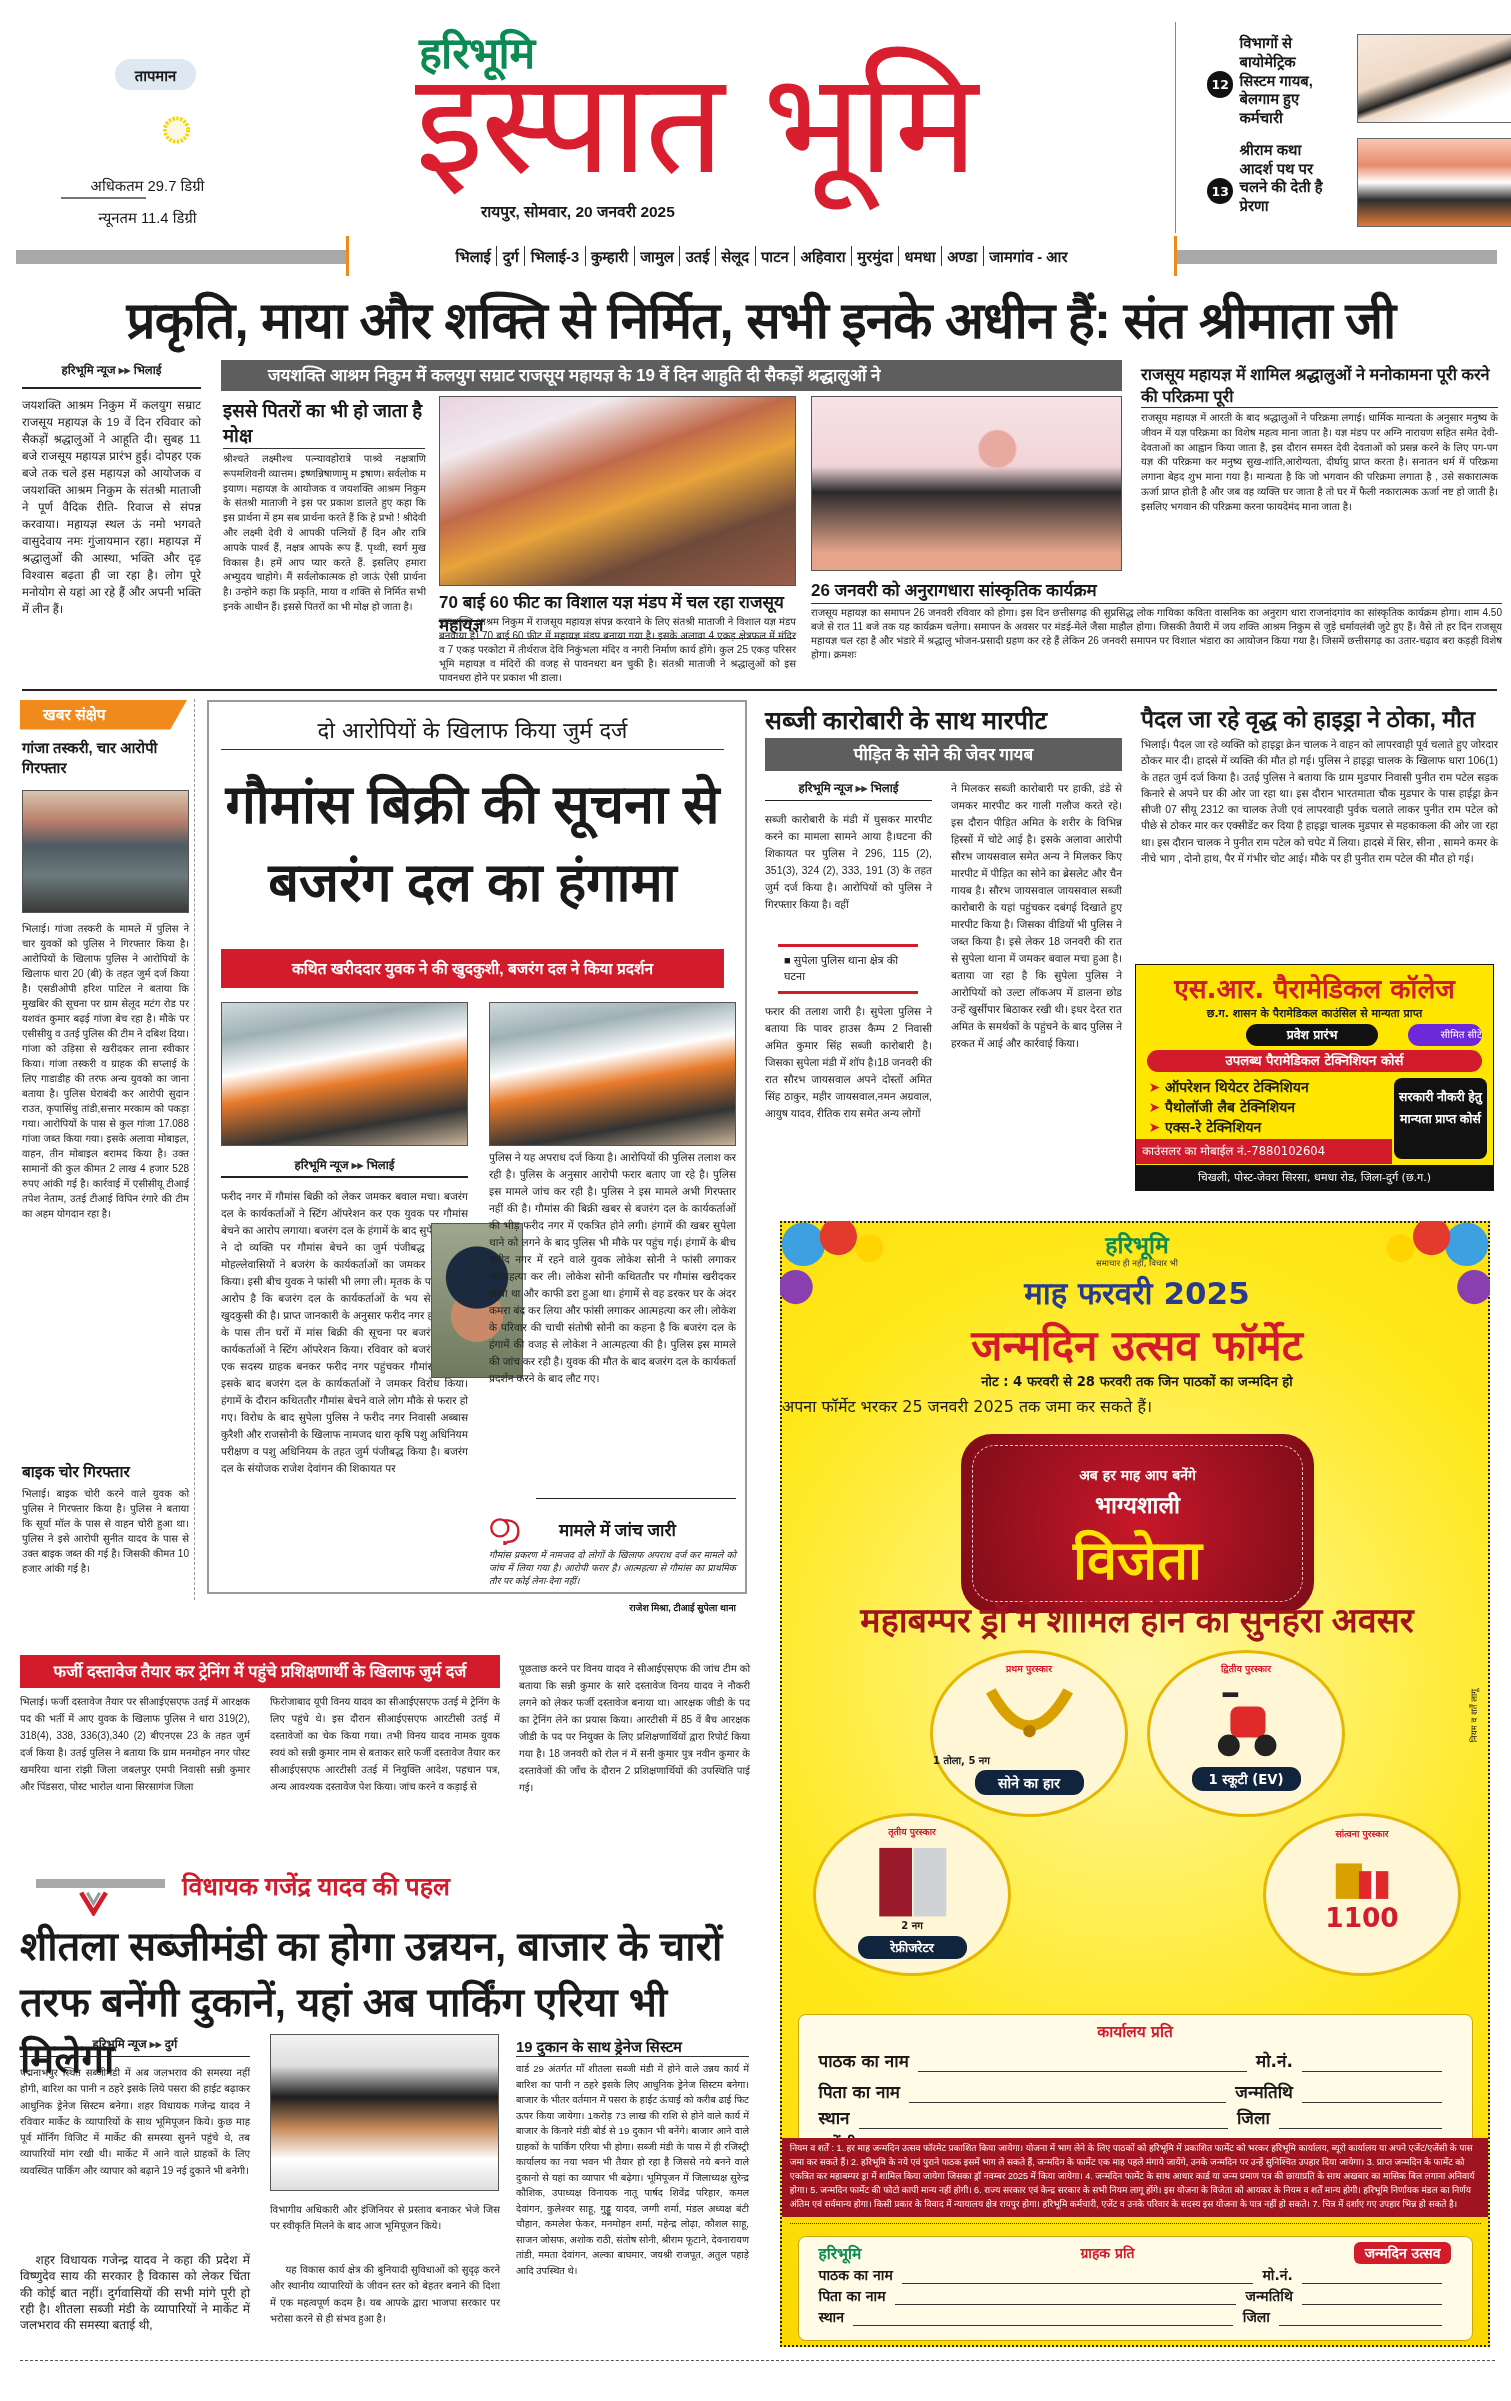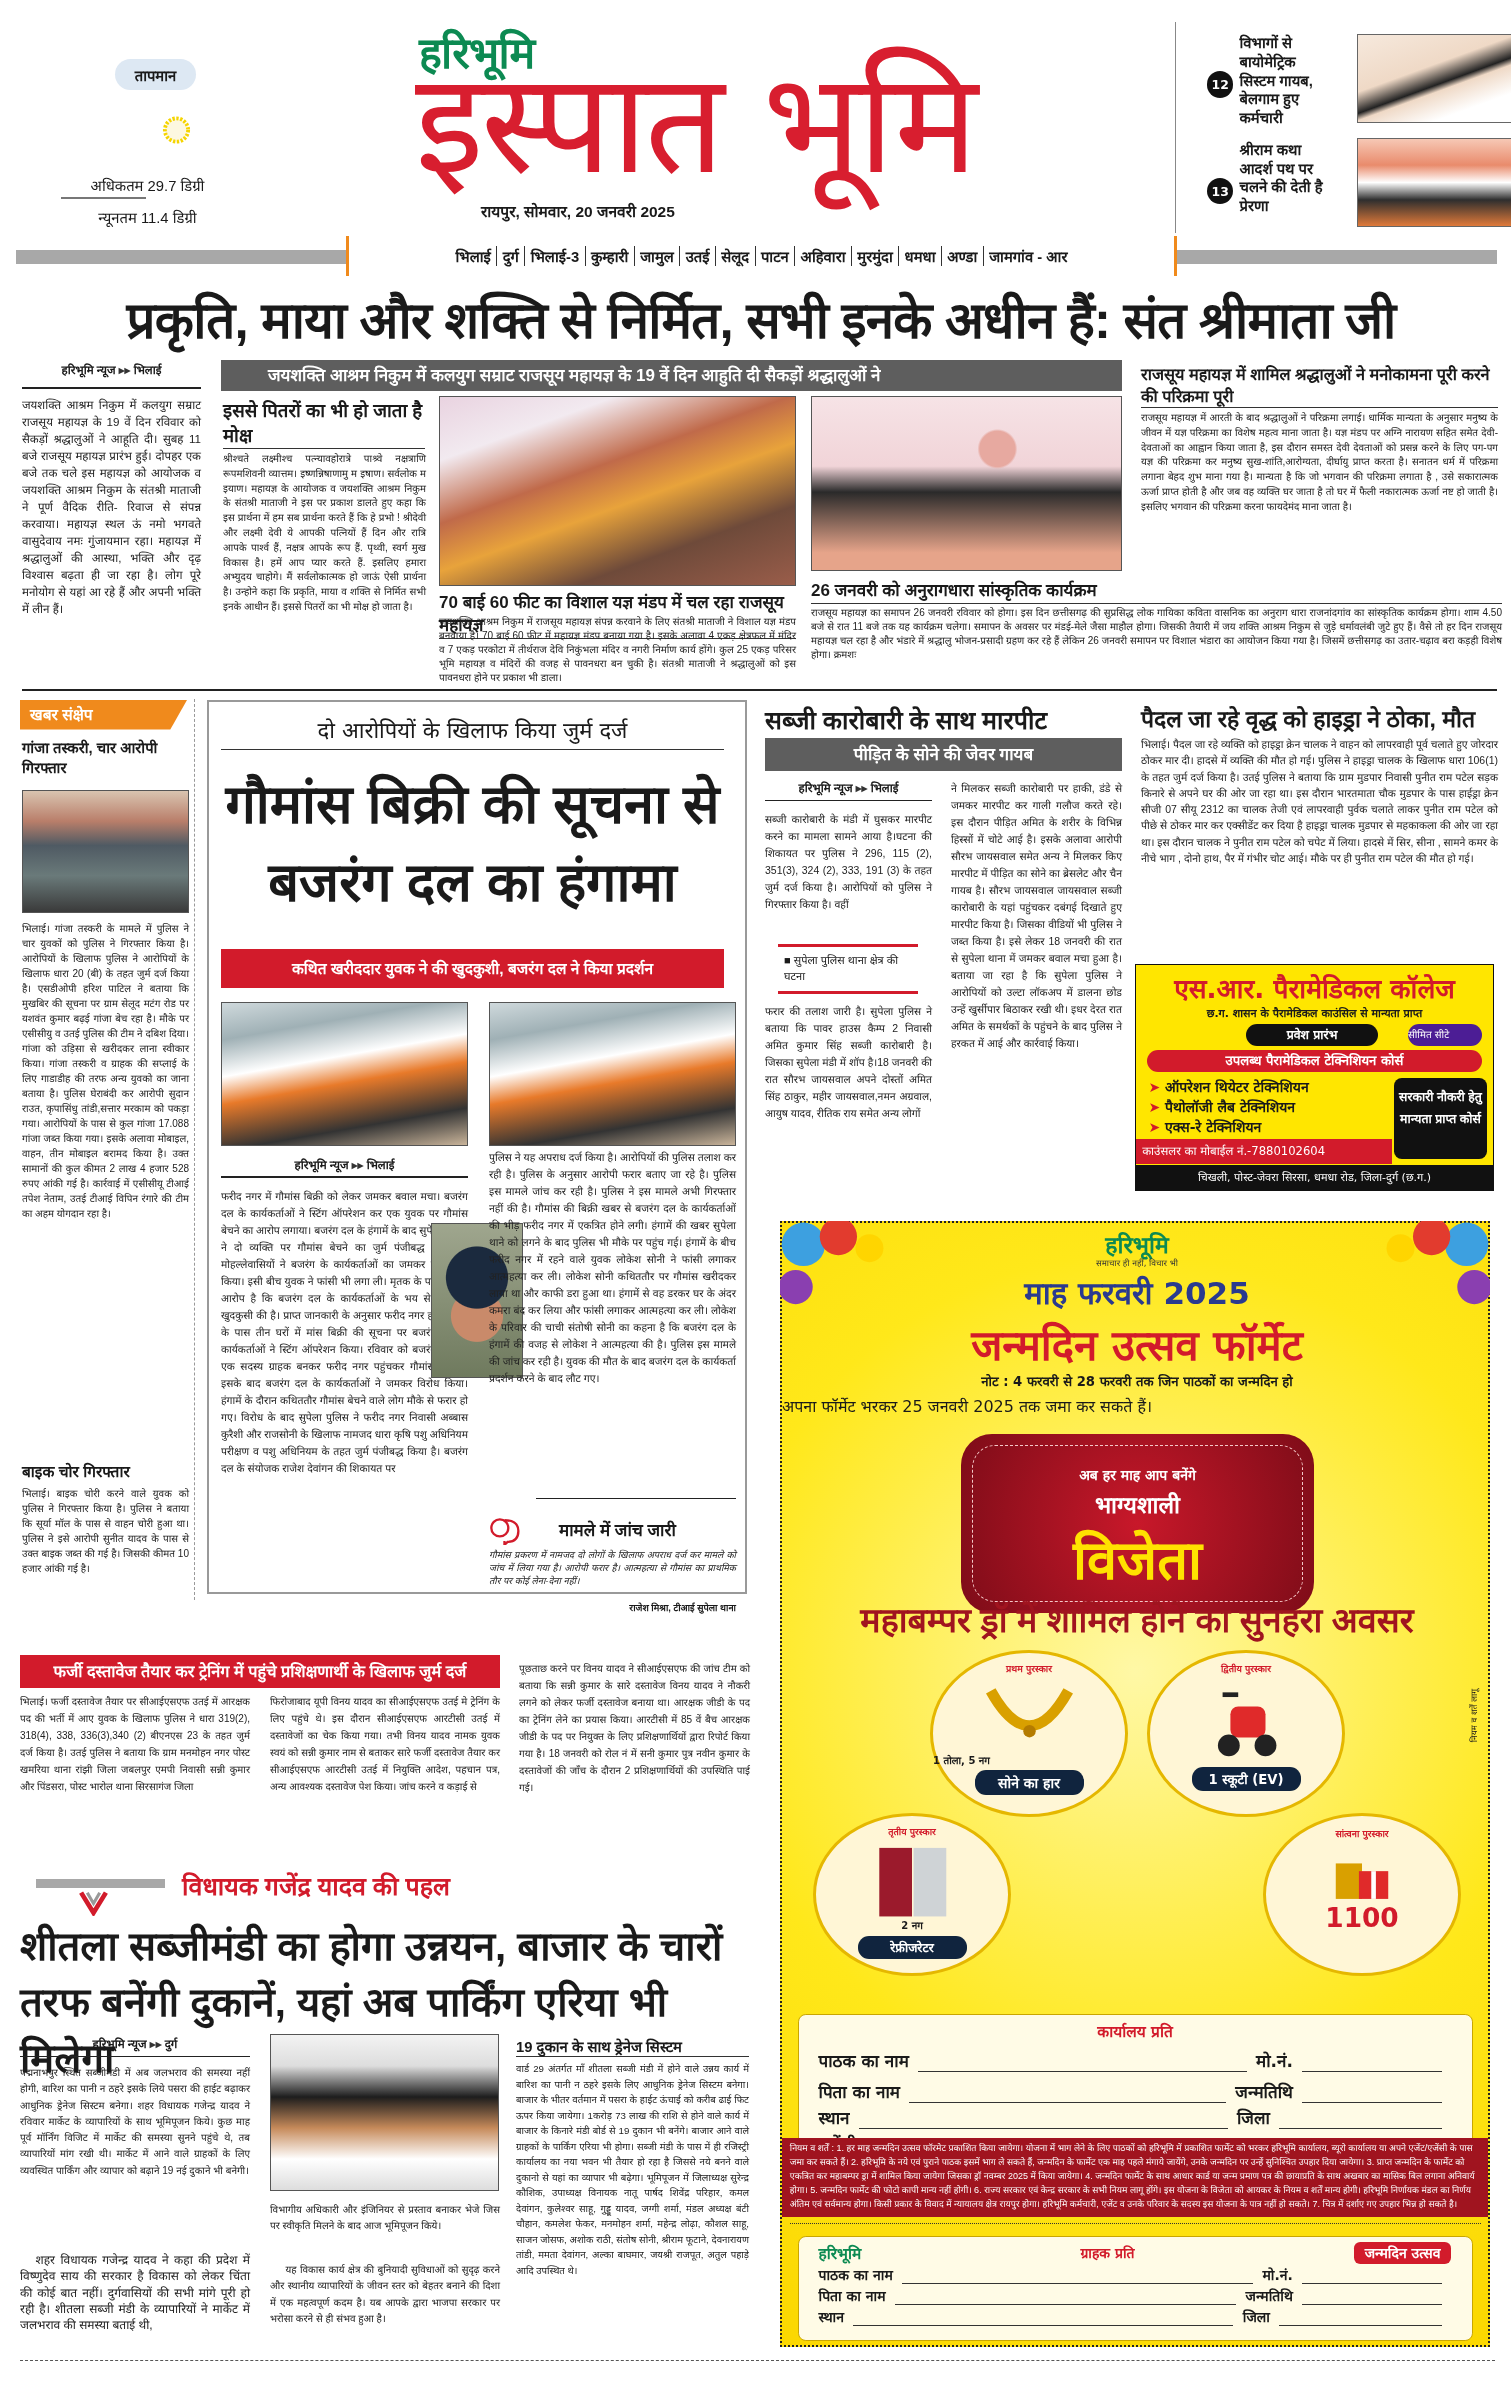--- a/index.html
+++ b/index.html
@@ -125,21 +125,21 @@
 
 <div class="abs photo photo-saint" style="left:811px;top:396px;width:311px;height:175px;"></div>
 <div class="abs cond" style="left:811px;top:578px;width:691px;font-size:17px;font-weight:bold;border-bottom:1.6px solid #333;padding-bottom:1.6px;">26 जनवरी को अनुरागधारा सांस्कृतिक कार्यक्रम</div>
 <p class="abs small-text" style="left:811px;top:606px;width:691px;font-size:10px;line-height:14px;">राजसूय महायज्ञ का समापन 26 जनवरी रविवार को होगा। इस दिन छत्तीसगढ़ की सुप्रसिद्ध लोक गायिका कविता वासनिक का अनुराग धारा राजनांदगांव का सांस्कृतिक कार्यक्रम होगा। शाम 4.50 बजे से रात 11 बजे तक यह कार्यक्रम चलेगा। समापन के अवसर पर मंडई-मेले जैसा माहौल होगा। जिसकी तैयारी में जय शक्ति आश्रम निकुम से जुड़े धर्मावलंबी जुटे हुए हैं। वैसे तो हर दिन राजसूय महायज्ञ चल रहा है और भंडारे में श्रद्धालु भोजन-प्रसादी ग्रहण कर रहे हैं लेकिन 26 जनवरी समापन पर विशाल भंडारा का आयोजन किया गया है। जिसमें छत्तीसगढ़ का उतार-चढ़ाव बरा कड़ही विशेष होगा। क्रमशः</p>
 
 <div class="abs cond" style="left:1141px;top:363px;width:357px;font-size:16.3px;line-height:22px;font-weight:bold;border-bottom:1.6px solid #333;">राजसूय महायज्ञ में शामिल श्रद्धालुओं ने मनोकामना पूरी करने की परिक्रमा पूरी</div>
 <p class="abs small-text" style="left:1141px;top:411px;width:357px;font-size:10px;line-height:14.8px;">राजसूय महायज्ञ में आरती के बाद श्रद्धालुओं ने परिक्रमा लगाई। धार्मिक मान्यता के अनुसार मनुष्य के जीवन में यज्ञ परिक्रमा का विशेष महत्व माना जाता है। यज्ञ मंडप पर अग्नि नारायण सहित समेत देवी-देवताओं का आह्वान किया जाता है, इस दौरान समस्त देवी देवताओं को प्रसन्न करने के लिए पग-पग यज्ञ की परिक्रमा कर मनुष्य सुख-शांति,आरोग्यता, दीर्घायु प्राप्त करता है। सनातन धर्म में परिक्रमा लगाना बेहद शुभ माना गया है। मान्यता है कि जो भगवान की परिक्रमा लगाता है , उसे सकारात्मक ऊर्जा प्राप्त होती है और जब वह व्यक्ति घर जाता है तो घर में फैली नकारात्मक ऊर्जा नष्ट हो जाती है। इसलिए भगवान की परिक्रमा करना फायदेमंद माना जाता है।</p>
 
 <div class="abs hr" style="left:22px;top:689px;width:1475px;height:2.3px;"></div>
 
-<div class="abs orange-tag cond" style="left:20px;top:700px;width:167px;height:29.5px;font-size:15.5px;line-height:29.5px;padding-left:10px;clip-path:polygon(0 0,100% 0,90% 100%,0 100%);">खबर संक्षेप</div>
+<div class="abs orange-tag cond" style="left:20px;top:700px;width:167px;height:29.5px;font-size:15.5px;line-height:29.5px;padding-left:23px;clip-path:polygon(0 0,100% 0,90% 100%,0 100%);">खबर संक्षेप</div>
 <div class="abs cond" style="left:22px;top:738px;width:167px;font-size:14.8px;line-height:20px;font-weight:bold;">गांजा तस्करी, चार आरोपी गिरफ्तार</div>
 <div class="abs photo photo-police" style="left:22px;top:790px;width:167px;height:123px;"></div>
 <p class="abs small-text" style="left:22px;top:921px;width:167px;font-size:10px;line-height:15px;">भिलाई। गांजा तस्करी के मामले में पुलिस ने चार युवकों को पुलिस ने गिरफ्तार किया है। आरोपियों के खिलाफ पुलिस ने आरोपियों के खिलाफ धारा 20 (बी) के तहत जुर्म दर्ज किया है। एसडीओपी हरिश पाटिल ने बताया कि मुखबिर की सूचना पर ग्राम सेलूद मटंग रोड पर यशवंत कुमार बढ़ई गांजा बेच रहा है। मौके पर एसीसीयु व उतई पुलिस की टीम ने दबिश दिया। गांजा को उड़िसा से खरीदकर लाना स्वीकार किया। गांजा तस्करी व ग्राहक की सप्लाई के लिए गाडाडीह की तरफ अन्य युवको का जाना बताया है। पुलिस घेराबंदी कर आरोपी सुदान राउत, कृपासिंधु तांडी,सत्तार मरकाम को पकड़ा गया। आरोपियों के पास से कुल गांजा 17.088 गांजा जब्त किया गया। इसके अलावा मोबाइल, वाहन, तीन मोबाइल बरामद किया है। उक्त सामानों की कुल कीमत 2 लाख 4 हजार 528 रुपए आंकी गई है। कार्रवाई में एसीसीयू टीआई तपेश नेताम, उतई टीआई विपिन रंगारे की टीम का अहम योगदान रहा है।</p>
 <div class="abs cond" style="left:22px;top:1460px;width:167px;font-size:15.5px;font-weight:bold;">बाइक चोर गिरफ्तार</div>
 <p class="abs small-text" style="left:22px;top:1486px;width:167px;font-size:10px;line-height:15px;">भिलाई। बाइक चोरी करने वाले युवक को पुलिस ने गिरफ्तार किया है। पुलिस ने बताया कि सूर्या मॉल के पास से वाहन चोरी हुआ था। पुलिस ने इसे आरोपी सुनीत यादव के पास से उक्त बाइक जब्त की गई है। जिसकी कीमत 10 हजार आंकी गई है।</p>
 <div class="abs" style="left:194px;top:699px;width:0.8px;height:901px;border-left:0.8px dashed #999;"></div>
 
 <div class="abs" style="left:207px;top:700px;width:540px;height:894px;border:2.3px solid #999;"></div>
 <div class="abs" style="left:221px;top:714px;width:503px;font-size:22px;text-align:center;border-bottom:1.6px solid #333;padding-bottom:4.7px;">दो आरोपियों के खिलाफ किया जुर्म दर्ज</div>
 <h2 class="abs cond" style="left:221px;top:765px;width:503px;font-size:54px;line-height:78px;text-align:center;font-weight:bold;">गौमांस बिक्री की सूचना से बजरंग दल का हंगामा</h2>
@@ -181,21 +181,21 @@
 <p class="abs small-text" style="left:765px;top:1003px;width:167px;font-size:10.5px;line-height:17px;">फरार की तलाश जारी है। सुपेला पुलिस ने बताया कि पावर हाउस कैम्प 2 निवासी अमित कुमार सिंह सब्जी कारोबारी है। जिसका सुपेला मंडी में शॉप है।18 जनवरी की रात सौरभ जायसवाल अपने दोस्तों अमित सिंह ठाकुर, महीर जायसवाल,नमन अग्रवाल, आयुष यादव, रीतिक राय समेत अन्य लोगों</p>
 <p class="abs small-text" style="left:951px;top:780px;width:171px;font-size:10.5px;line-height:17px;">ने मिलकर सब्जी कारोबारी पर हाकी, डंडे से जमकर मारपीट कर गाली गलौज करते रहे। इस दौरान पीड़ित अमित के शरीर के विभिन्न हिस्सों में चोटे आई है। इसके अलावा आरोपी सौरभ जायसवाल समेत अन्य ने मिलकर किए मारपीट में पीड़ित का सोने का ब्रेसलेट और चैन गायब है। सौरभ जायसवाल जायसवाल सब्जी कारोबारी के यहां पहुंचकर दबंगई दिखाते हुए मारपीट किया है। जिसका वीडियों भी पुलिस ने जब्त किया है। इसे लेकर 18 जनवरी की रात से सुपेला थाना में जमकर बवाल मचा हुआ है। बताया जा रहा है कि सुपेला पुलिस ने आरोपियों को उल्टा लॉकअप में डालना छोड उन्हें खुर्सीपार बिठाकर रखी थी। इधर देरत रात अमित के समर्थकों के पहुंचने के बाद पुलिस ने हरकत में आई और कार्रवाई किया।</p>
 
 <h2 class="abs cond" style="left:1141px;top:702px;width:357px;font-size:23px;font-weight:bold;">पैदल जा रहे वृद्ध को हाइड्रा ने ठोका, मौत</h2>
 <p class="abs small-text" style="left:1141px;top:736px;width:357px;font-size:10.5px;line-height:16.3px;">भिलाई। पैदल जा रहे व्यक्ति को हाइड्रा क्रेन चालक ने वाहन को लापरवाही पूर्व चलाते हुए जोरदार ठोकर मार दी। हादसे में व्यक्ति की मौत हो गई। पुलिस ने हाइड्रा चालक के खिलाफ धारा 106(1) के तहत जुर्म दर्ज किया है। उतई पुलिस ने बताया कि ग्राम मुडपार निवासी पुनीत राम पटेल सड़क किनारे से अपने घर की ओर जा रहा था। इस दौरान भारतमाता चौक मुडपार के पास हाईड्रा क्रेन सीजी 07 सीयू 2312 का चालक तेजी एवं लापरवाही पुर्वक चलाते लाकर पुनीत राम पटेल को पीछे से ठोकर मार कर एक्सीडेंट कर दिया है हाइड्रा चालक मुडपार से महकाकला की ओर जा रहा था। इस दौरान चालक ने पुनीत राम पटेल को चपेट में लिया। हादसे में सिर, सीना , सामने कमर के नीचे भाग , दोनो हाथ, पैर में गंभीर चोट आई। मौके पर ही पुनीत राम पटेल की मौत हो गई।</p>
 
 <div class="abs ad-para">
   <div class="abs" style="left:0;top:4.7px;width:357px;text-align:center;color:#d21b2b;font-size:26.4px;font-weight:bold;">एस.आर. पैरामेडिकल कॉलेज</div>
   <div class="abs" style="left:0;top:40px;width:357px;text-align:center;font-size:11px;font-weight:bold;">छ.ग. शासन के पैरामेडिकल काउंसिल से मान्यता प्राप्त</div>
   <div class="abs" style="left:110px;top:59px;width:132px;height:22px;background:#111;color:#fff;border-radius:11px;text-align:center;font-size:12.4px;font-weight:bold;line-height:22px;">प्रवेश प्रारंभ</div>
-  <div class="abs" style="left:272px;top:59px;width:74px;height:22px;background:#4c1d95;color:#fff;border-radius:11px;text-align:left;font-size:10px;line-height:22px;">सीमित सीटे</div>
+  <div class="abs" style="left:272px;top:59px;width:74px;height:22px;background:#6d28d9;color:#fff;border-radius:11px;text-align:right;font-size:10px;line-height:22px;">सीमित सीटे</div>
   <div class="abs" style="left:11px;top:85px;width:335px;height:22px;background:#d21b2b;color:#fff;border-radius:11px;text-align:center;font-size:13.2px;font-weight:bold;line-height:22px;">उपलब्ध पैरामेडिकल टेक्निशियन कोर्स</div>
   <div class="abs" style="left:12.4px;top:112px;width:248px;font-size:14px;font-weight:bold;line-height:20px;">
     <div><span style="color:#d21b2b;">➤ </span><span>ऑपरेशन थियेटर टेक्निशियन</span></div>
     <div><span style="color:#d21b2b;">➤ </span><span>पैथोलॉजी लैब टेक्निशियन</span></div>
     <div><span style="color:#d21b2b;">➤ </span><span>एक्स-रे टेक्निशियन</span></div>
   </div>
   <div class="abs cond" style="left:258px;top:113px;width:93px;height:81px;background:#111;color:#fff;border-radius:7.8px;font-size:12.4px;font-weight:bold;text-align:center;padding:7.8px 4.7px;line-height:22px;">सरकारी नौकरी हेतु मान्यता प्राप्त कोर्स</div>
   <div class="abs" style="left:0;top:174px;width:256px;height:25px;background:#d21b2b;color:#fff;font-size:11.6px;font-weight:normal;line-height:25px;padding-left:6.2px;">काउंसलर का मोबाईल नं.-7880102604</div>
   <div class="abs" style="left:0;top:200px;width:357px;height:25px;background:#111;color:#fff;font-size:11px;line-height:25px;text-align:center;">चिखली, पोस्ट-जेवरा सिरसा, धमधा रोड, जिला-दुर्ग (छ.ग.)</div>
 </div>

